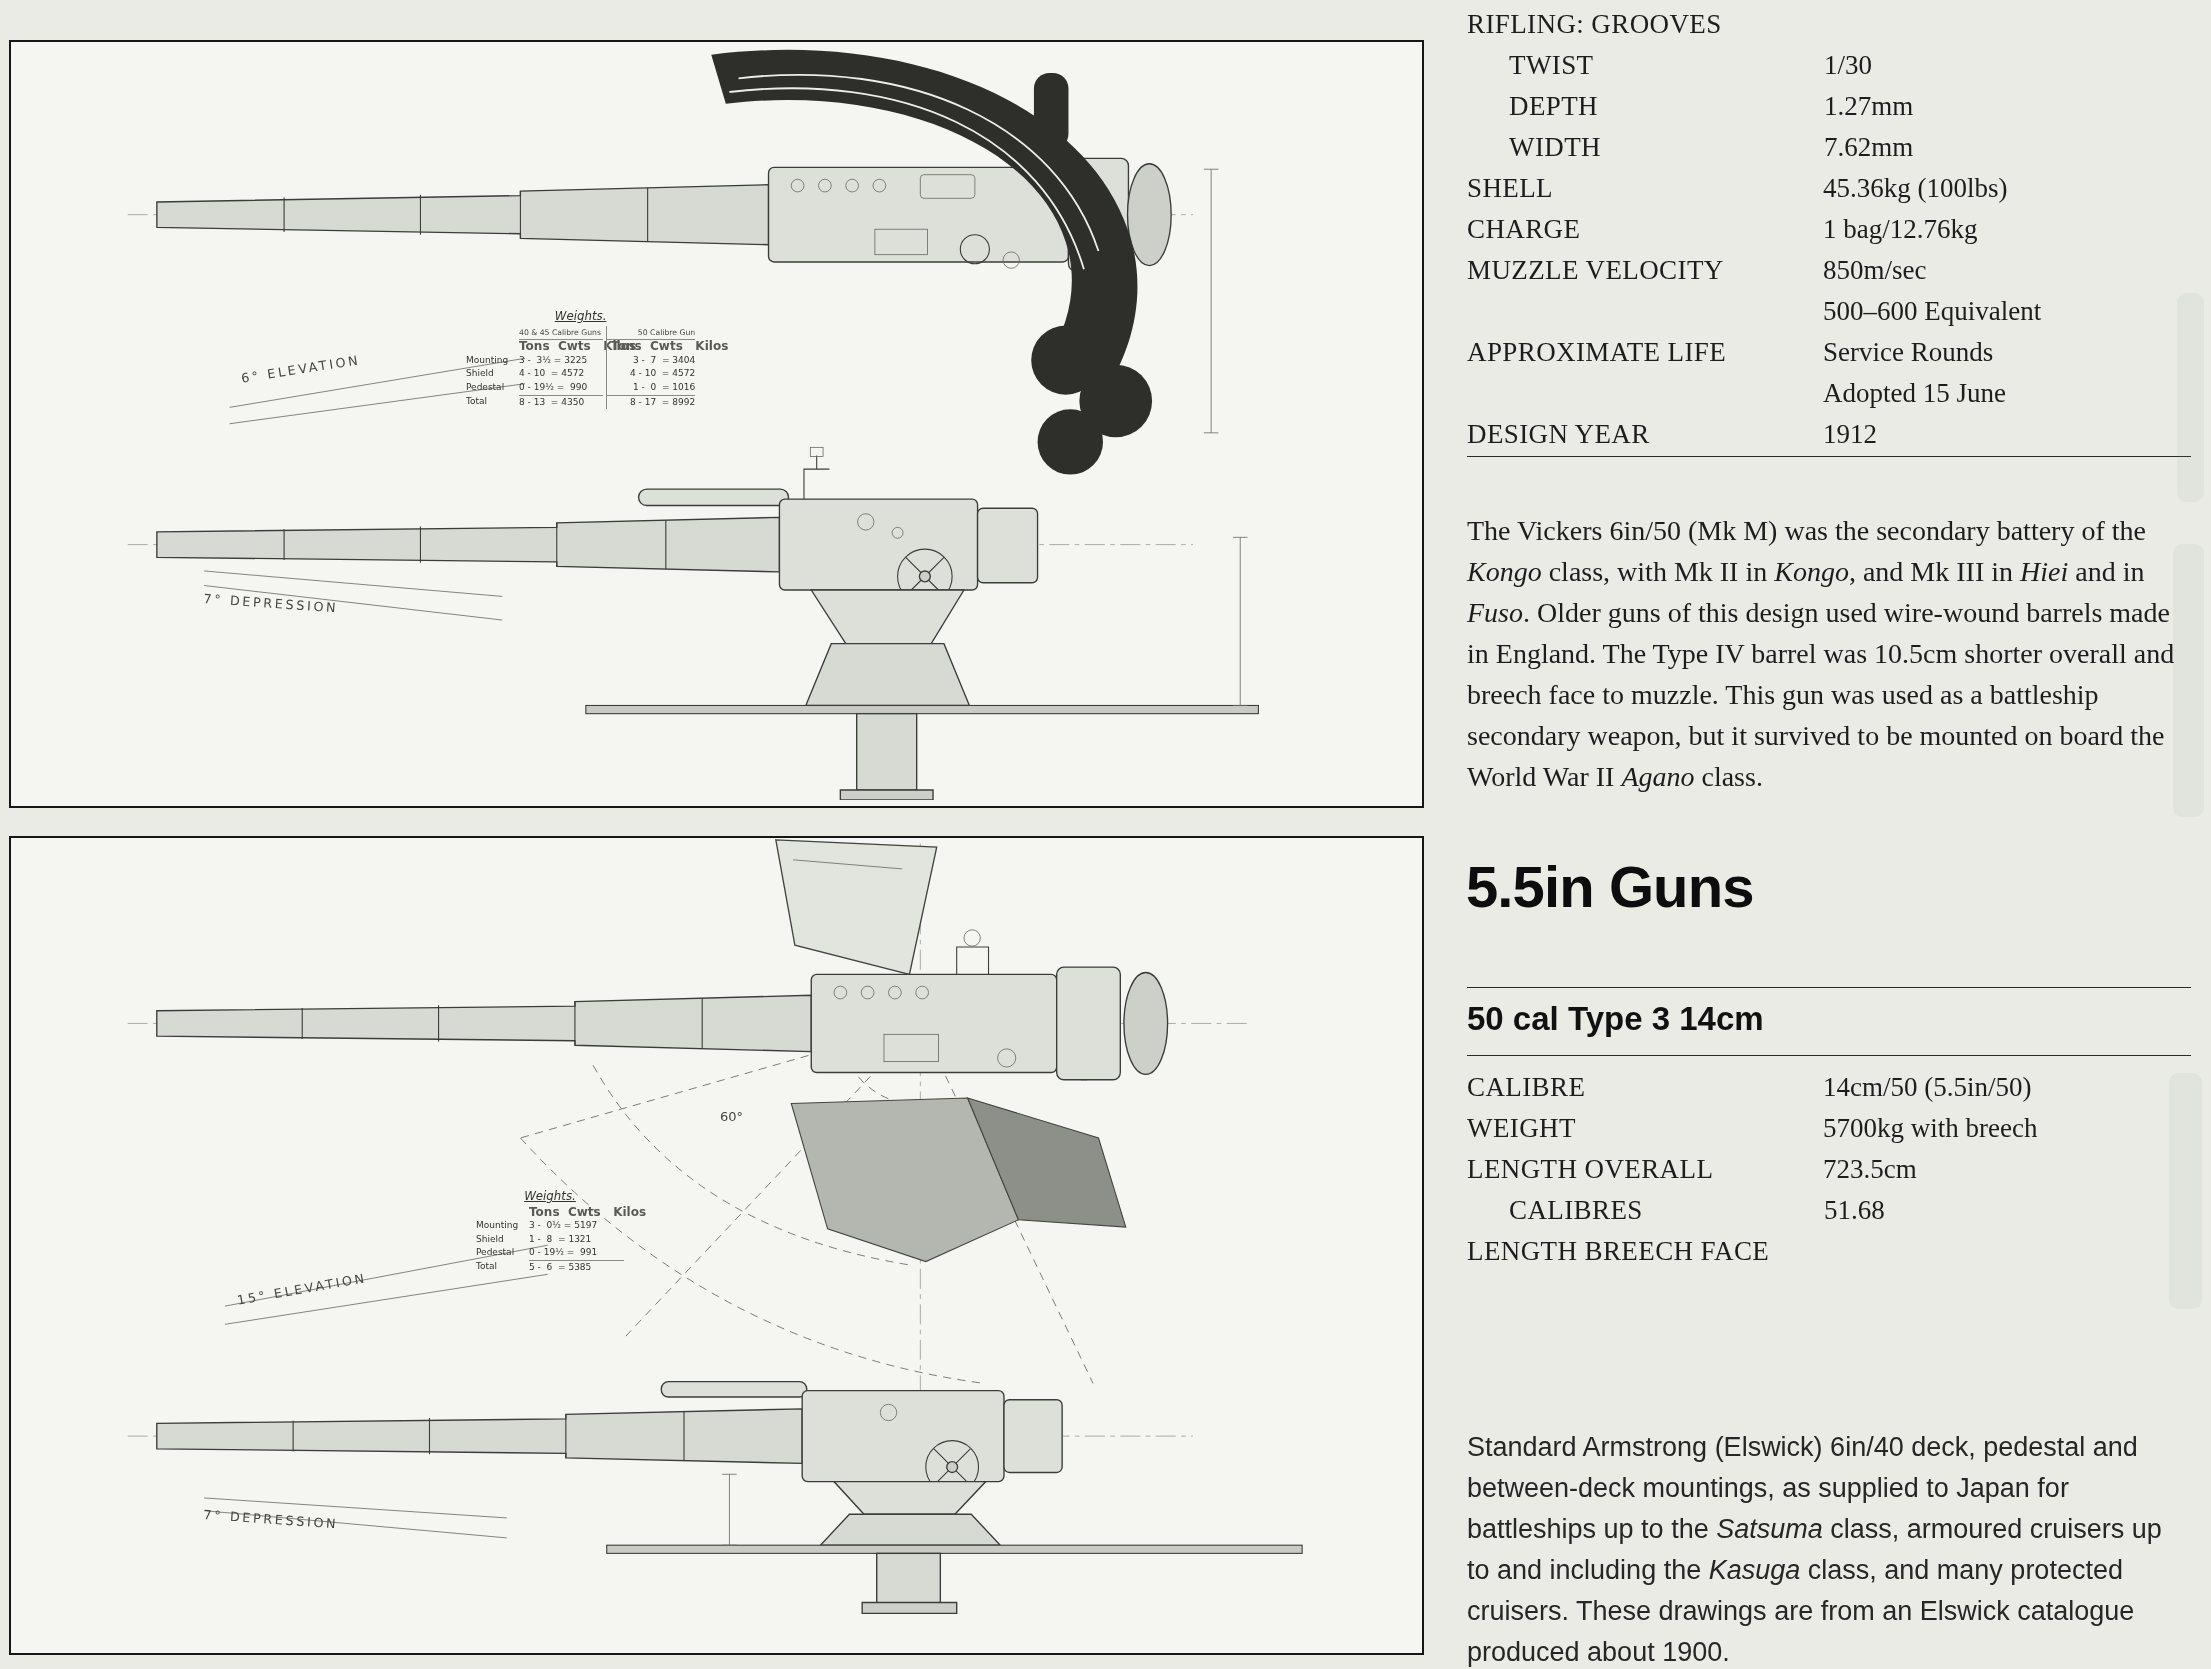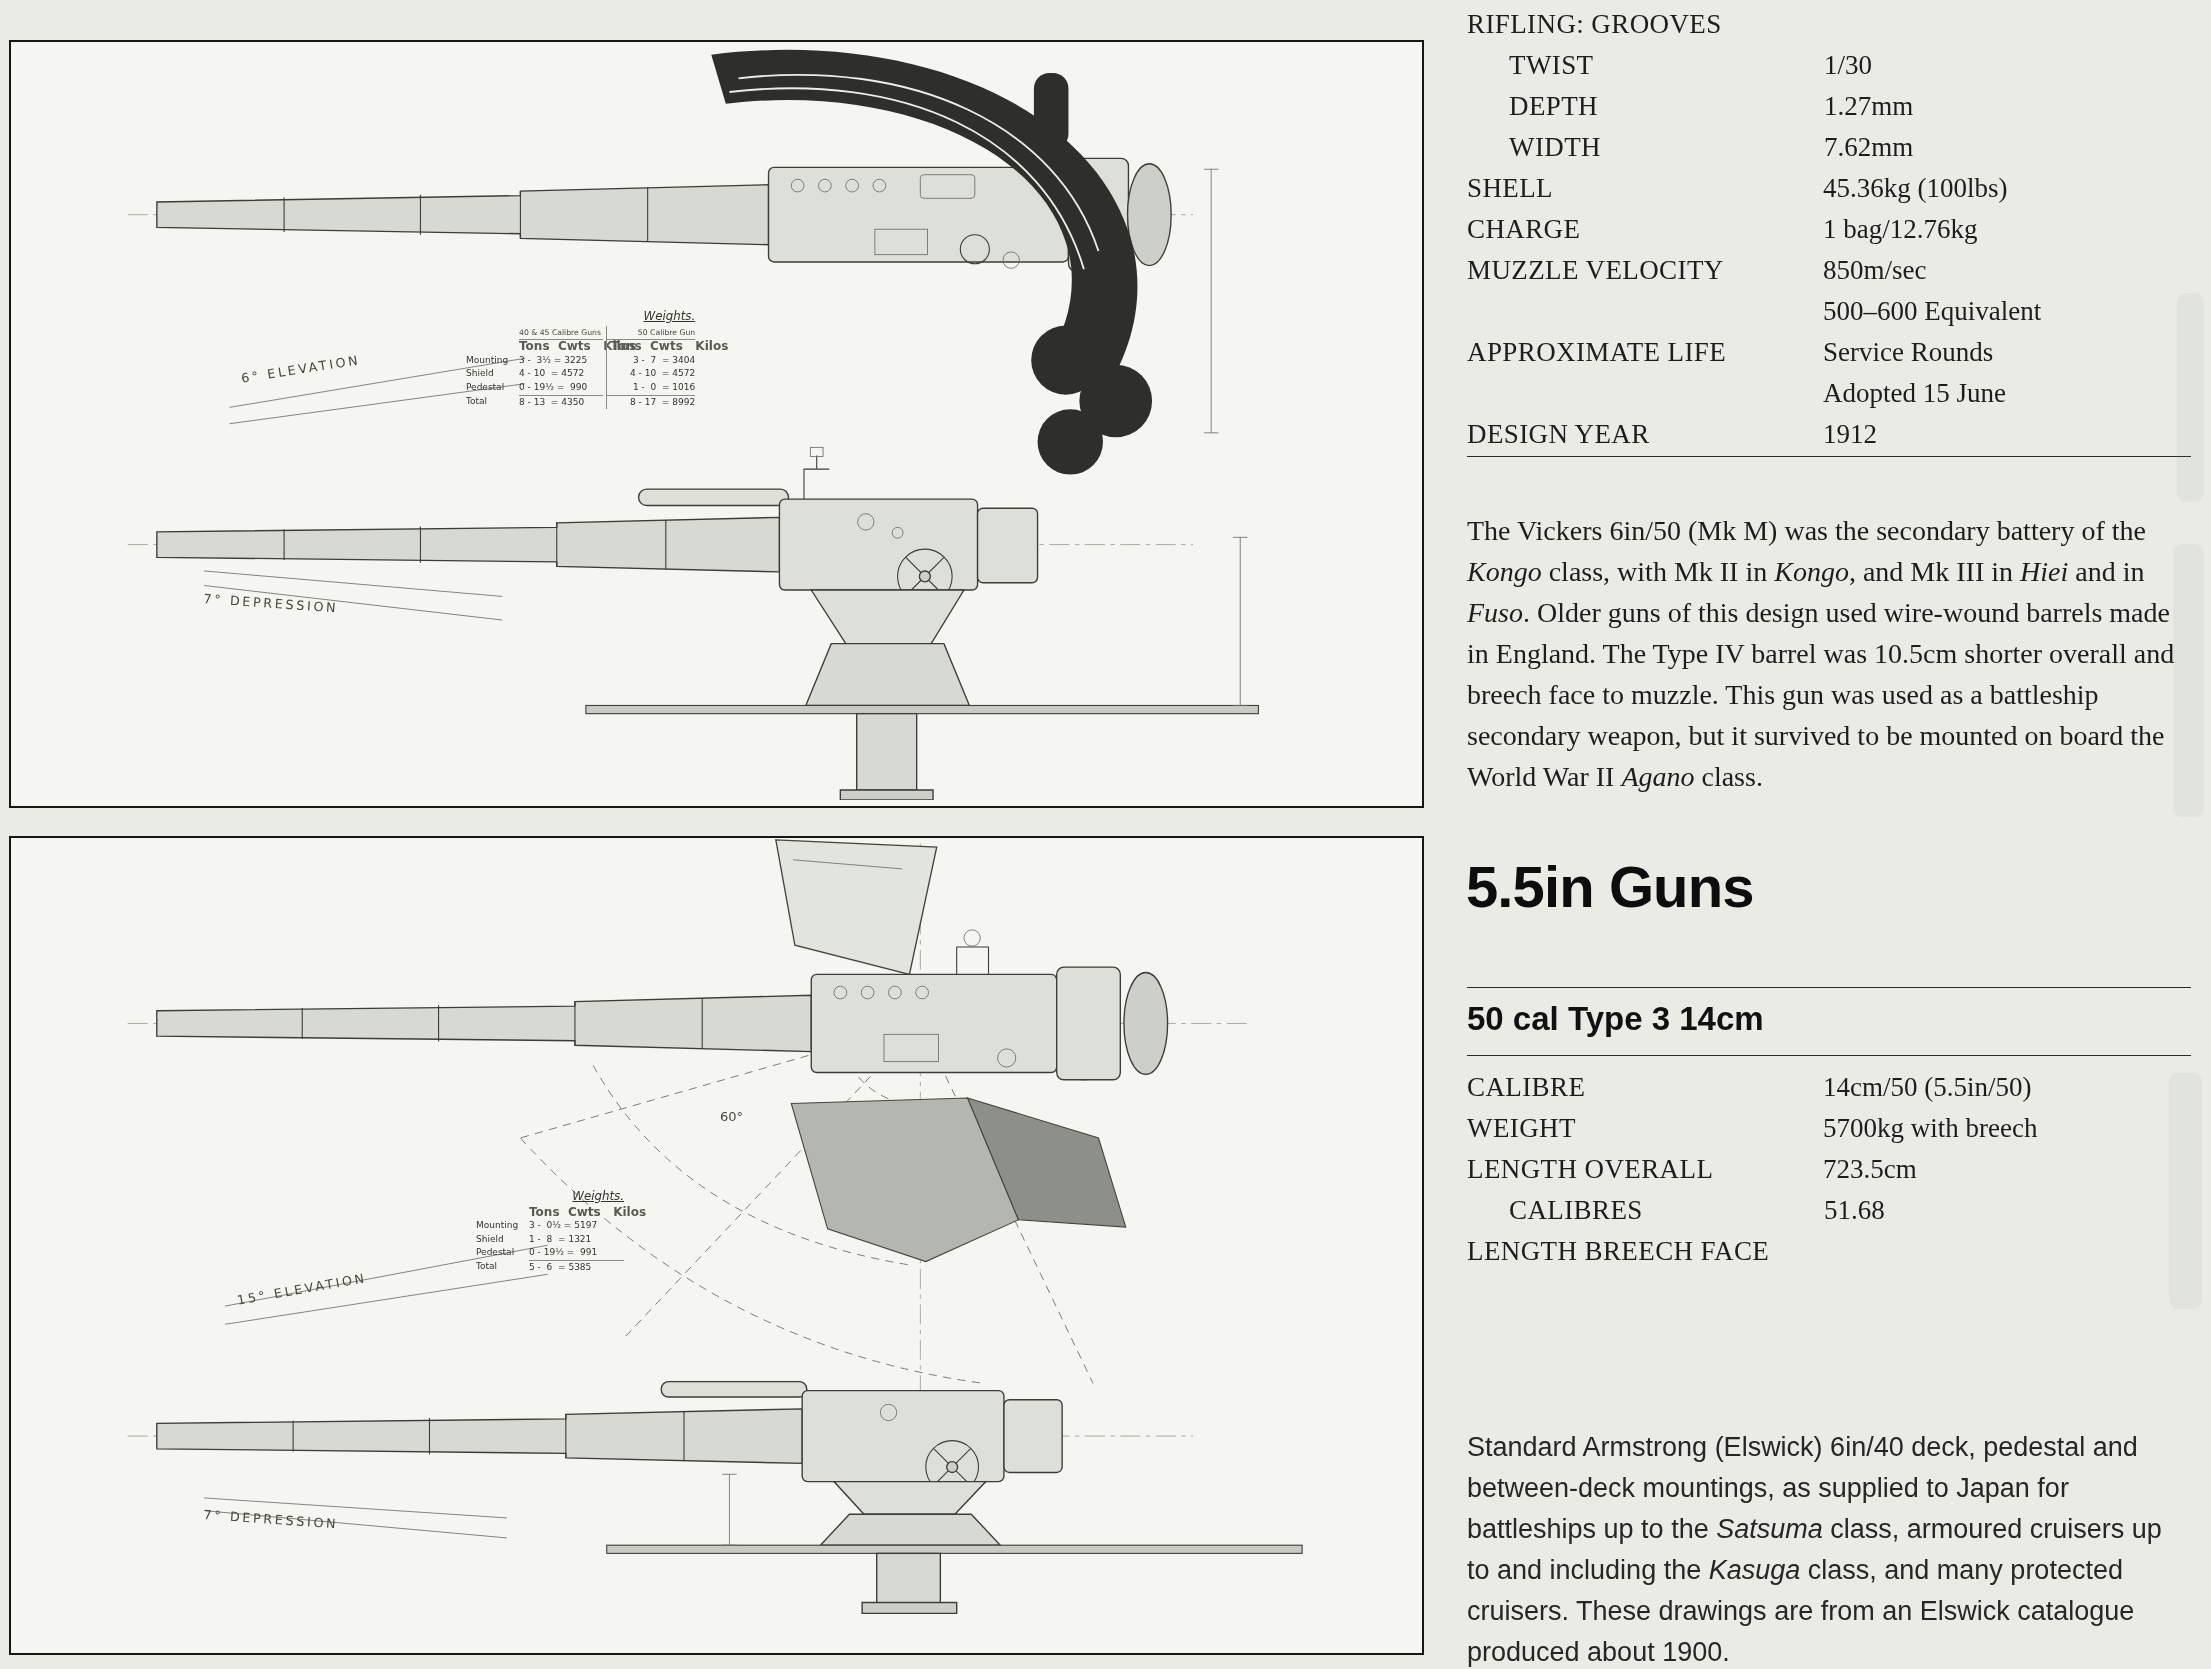--- a/index.html
+++ b/index.html
@@ -29,21 +29,21 @@
   .deckfill{fill:#c9cbc4;stroke:#3c3c3a;stroke-width:1.2;}
 
   
   .drawnote{
     position:absolute;font-family:"DejaVu Sans",sans-serif;
     font-size:12.7px;letter-spacing:2.7px;color:#46463f;white-space:nowrap;
   }
   .angle-note{font-size:13px;letter-spacing:0;}
 
   .weights{position:absolute;font-family:"DejaVu Sans",sans-serif;color:#33332e;}
-  .w-title{text-align:right;font-size:11.8px;font-style:italic;text-decoration:underline;margin-bottom:2.7px;}
+  .w-title{text-align:center;font-size:11.8px;font-style:italic;text-decoration:underline;margin-bottom:2.7px;}
   .w-row{display:flex;line-height:13.6px;}
   .w-name{width:53px;font-size:9px;}
   .w-a,.w-b{width:84px;font-size:9px;white-space:pre;}
   .w-v{width:95px;font-size:9px;white-space:pre;}
   .w-b{border-left:0.9px solid #8a8a84;padding-left:4.5px;margin-left:2.7px;text-align:right;}
   .w-grp{font-size:7.7px;border-bottom:0.9px solid #8a8a84;color:#45453f;}
   .w-colhead{font-size:12px;color:#5a5a54;font-weight:bold;}
   .w-total .w-a,.w-total .w-b,.w-total .w-v{border-top:0.9px solid #8a8a84;}
 
   

